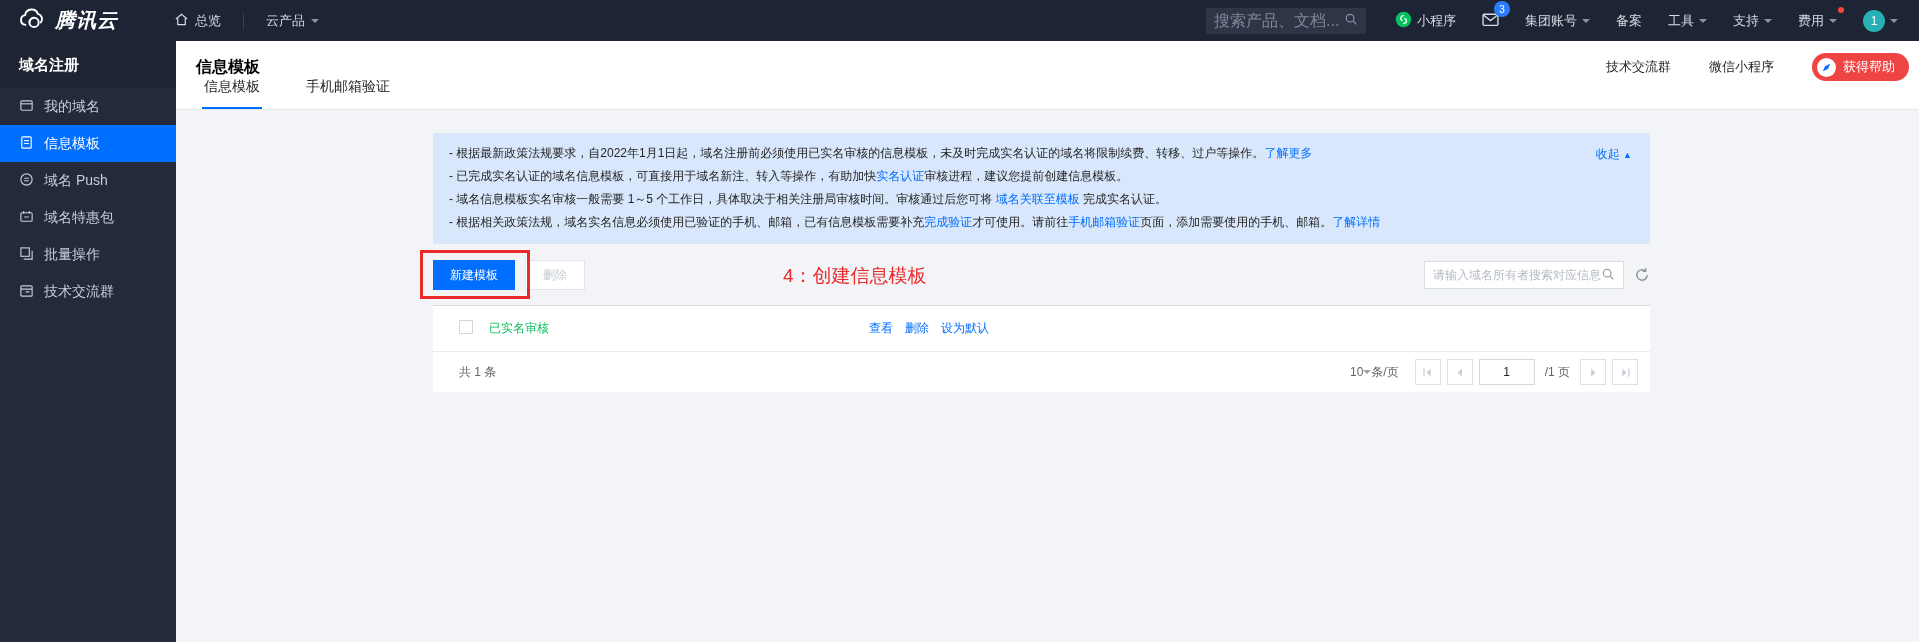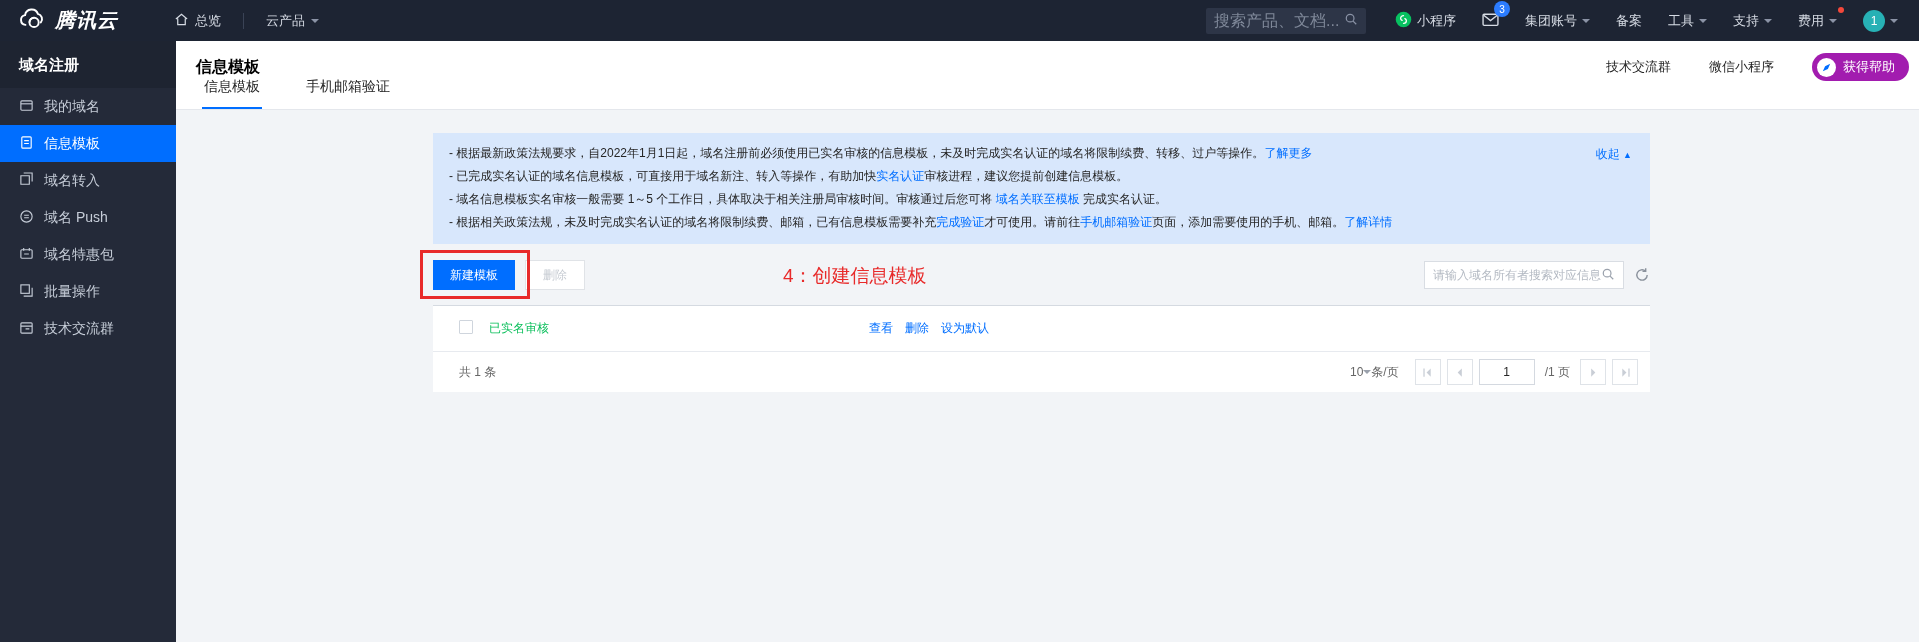--- a/index.html
+++ b/index.html
@@ -32,21 +32,21 @@
   .sb-item svg { flex-shrink:0; }
   .sb-item.active { background:#006eff; color:#fff; }
 
   
   .content { flex:1; display:flex; flex-direction:column; background:#f2f4f7; }
   .c-header { background:#fff; height:69px; padding:0 10px 0 20px; border-bottom:1px solid #e4e7ec; position:relative; }
   .c-title-row { display:flex; align-items:center; padding-top:12px; }
   .c-title { font-size:16px; font-weight:bold; color:#000; }
   .c-links { margin-left:auto; display:flex; align-items:center; gap:38px; }
   .c-link { font-size:13px; color:#262626; cursor:pointer; }
-  .help-btn { display:flex; align-items:center; gap:7px; height:28px; padding:0 14px 0 5px; background:#a21caf; color:#fff; border:none; border-radius:14px; font-size:13px; cursor:pointer; }
+  .help-btn { display:flex; align-items:center; gap:7px; height:28px; padding:0 14px 0 5px; background:#ef4444; color:#fff; border:none; border-radius:14px; font-size:13px; cursor:pointer; }
   .help-ic { width:19px; height:19px; border-radius:50%; background:#fff; display:flex; align-items:center; justify-content:center; }
   .tabs { display:flex; gap:42px; padding-left:6px; position:absolute; bottom:0; }
   .tab { font-size:14px; color:#262626; padding:0 2px 11px; cursor:pointer; }
   .tab.active { border-bottom:2px solid #006eff; }
 
   .page-body { padding:23px 0 0 257px; }
   .col { width:1217px; }
 
   
   .notice { background:#d8e7fc; padding:9px 16px 10px; position:relative; color:#262626; line-height:23px; font-size:12px; }
@@ -186,28 +186,20 @@
     <div class="sb-item active">
       <span>
         <svg width="15" height="15" viewBox="0 0 16 16">
             <rect x="3" y="2" width="10" height="12" rx="1" fill="none" stroke="currentColor" stroke-width="1.2"></rect>
             <path d="M5.5 6h5M5.5 9h5" stroke="currentColor" stroke-width="1.2"></path>
           </svg>
       </span>
       <span>信息模板</span>
     </div>
 
-    <div class="sb-item">
-      <span>
-        <svg width="15" height="15" viewBox="0 0 16 16">
-            <path d="M2 4h9v9H2zM5 1h9v9" fill="none" stroke="currentColor" stroke-width="1.2"></path>
-          </svg>
-      </span>
-      <span>域名转入</span>
-    </div>
 
     <div class="sb-item">
       <span>
         <svg width="15" height="15" viewBox="0 0 16 16">
             <circle cx="8" cy="8" r="6" fill="none" stroke="currentColor" stroke-width="1.2"></circle>
             <path d="M5.5 6.7h5M5.5 9.3h5" stroke="currentColor" stroke-width="1.2"></path>
           </svg>
       </span>
       <span>域名 Push</span>
     </div>
@@ -273,21 +265,21 @@
           <div>
             <span>- 根据最新政策法规要求，自2022年1月1日起，域名注册前必须使用已实名审核的信息模板，未及时完成实名认证的域名将限制续费、转移、过户等操作。</span><span class="link">了解更多</span>
           </div>
           <div>
             <span>- 已完成实名认证的域名信息模板，可直接用于域名新注、转入等操作，有助加快</span><span class="link">实名认证</span><span>审核进程，建议您提前创建信息模板。</span>
           </div>
           <div>
             <span>- 域名信息模板实名审核一般需要 1～5 个工作日，具体取决于相关注册局审核时间。审核通过后您可将 </span><span class="link">域名关联至模板</span><span> 完成实名认证。</span>
           </div>
           <div>
-            <span>- 根据相关政策法规，未及时完成实名认证的域名将限制续费、邮箱，已有信息模板需要补充</span><span class="link">完成验证</span><span>才可使用。请前往</span><span class="link">手机邮箱验证</span><span>页面，添加需要使用的手机、邮箱。</span><span class="link">了解详情</span>
+            <span>- 根据相关政策法规，域名实名信息必须使用已验证的手机、邮箱，已有信息模板需要补充</span><span class="link">完成验证</span><span>才可使用。请前往</span><span class="link">手机邮箱验证</span><span>页面，添加需要使用的手机、邮箱。</span><span class="link">了解详情</span>
           </div>
           <div class="collapse">
             <span>收起</span> <span class="up">▲</span>
           </div>
         </div>
 
         <div class="toolbar">
           <button class="btn-primary">
             <span>新建模板</span>
             <span class="red-rect"></span>

